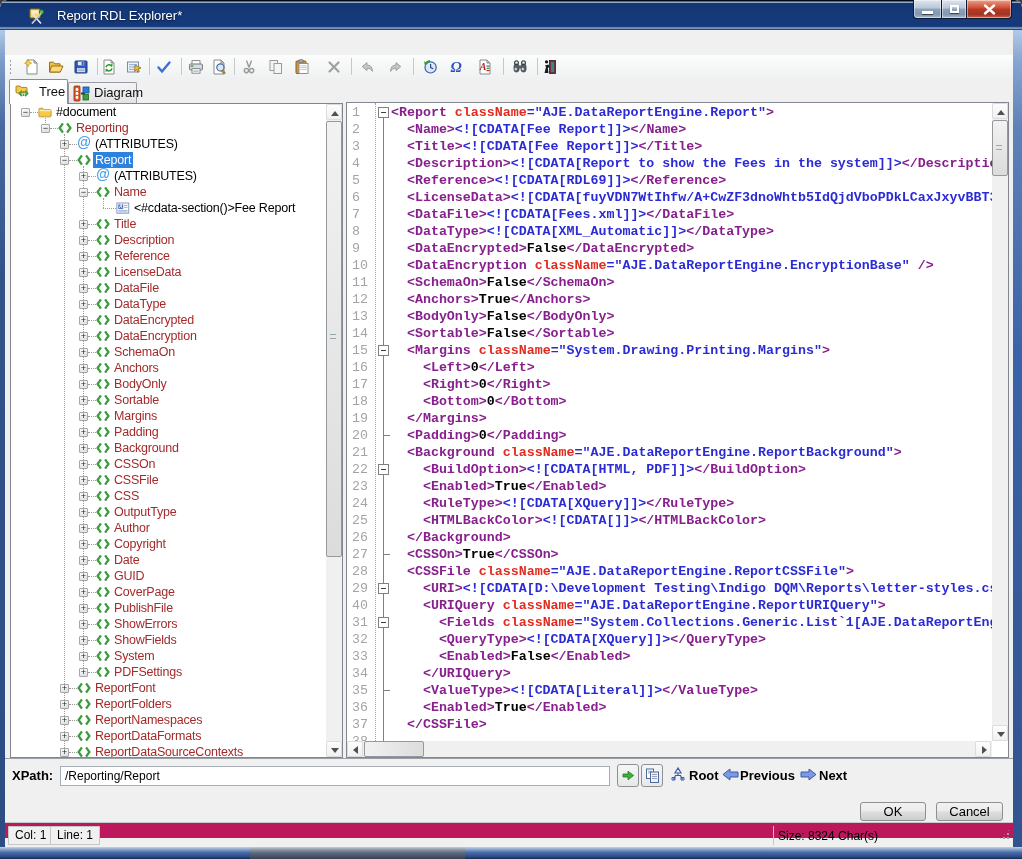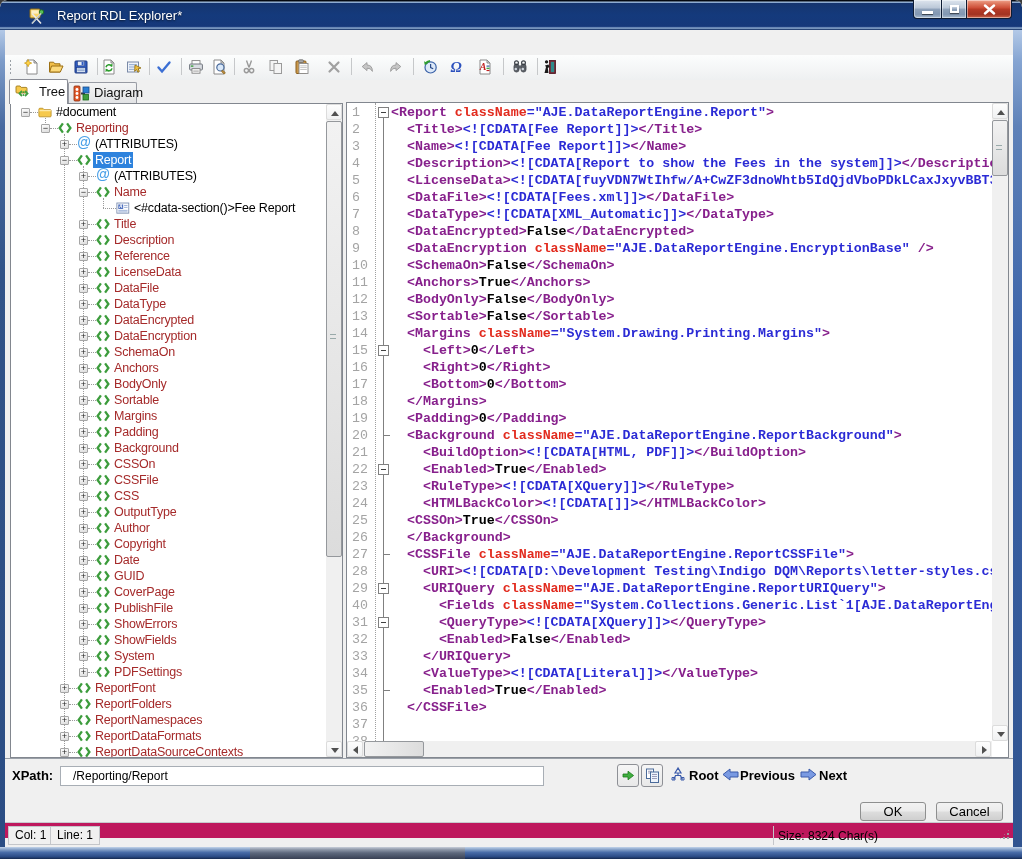--- a/index.html
+++ b/index.html
@@ -61,21 +61,21 @@
 .fb{position:absolute;left:2px;width:11px;height:11px;background:#fff;border:1px solid #808080}
 .fb:after{content:"";position:absolute;left:2px;top:4px;width:5px;height:1px;background:#404040}
 .ft{position:absolute;left:7px;width:7px;height:1px;background:#808080}
 #code{position:absolute;left:44px;top:1px;width:620px;font-family:"Liberation Mono",monospace;font-size:13.3px;font-weight:bold}
 .cl{height:17px;line-height:17px;white-space:pre}
 s{text-decoration:none}
 .P{color:#87208c}.A{color:#e22b1e}.V{color:#2b2bd5}.C{color:#2b2bd5}.B{color:#000}
 
 #xrow{position:absolute;left:5px;top:758px;width:1008px;height:64px;background:#f0f0f0;border-top:1px solid #9aa0a8}
 #xlabel{position:absolute;left:7px;top:9px;font-size:13px;font-weight:bold;color:#000}
-#xinput{position:absolute;left:55px;top:7px;width:484px;height:20px;background:#fff;border:1px solid #a8aeb5;font-size:12px;line-height:18px;padding-left:12px;color:#000;font-family:"Liberation Sans",sans-serif;outline:none}
+#xinput{position:absolute;left:55px;top:7px;width:550px;height:20px;background:#fff;border:1px solid #a8aeb5;font-size:12px;line-height:18px;padding-left:4px;color:#000;font-family:"Liberation Sans",sans-serif;outline:none}
 .xbtn{position:absolute;top:5px;width:22px;height:23px;background:linear-gradient(#f6f6f6,#e8e8e8);border:1px solid #8e9096;border-radius:3px}
 #xgo{left:612px}#xcopy{left:636px}
 .xico{position:absolute;left:3px;top:3px}
 .xnav{position:absolute;top:9px;font-size:13px;font-weight:bold;color:#000}
 
 .btn{position:absolute;top:802px;height:19px;background:linear-gradient(#f2f2f2 0%,#ebebeb 48%,#dddddd 52%,#cfcfcf 100%);border:1px solid #8e8f8f;border-radius:3px;font-size:13px;text-align:center;line-height:17px;color:#000;z-index:5}
 
 #sbar{position:absolute;left:5px;top:822px;width:1008px;height:16px;background:#be185d;border-top:1px solid #c8cace}
 .spanel{position:absolute;top:3px;height:19px;border:1px solid #c4c6ca;background:#f0f0f0;font-size:12px;line-height:17px;padding:0 6px;color:#000}
 #grip2{position:absolute;left:993px;top:5px;width:13px;height:13px;background-image:radial-gradient(circle at 2px 2px,#9aa0a6 30%,transparent 36%);background-size:4px 4px;clip-path:polygon(100% 0,100% 100%,0 100%)}
@@ -794,45 +794,46 @@
 <i class="fb" style="top:241px"></i>
 <i class="fb" style="top:360px"></i>
 <i class="fb" style="top:479px"></i>
 <i class="fb" style="top:513px"></i>
 <i class="ft" style="top:331px"></i>
 <i class="ft" style="top:450px"></i>
 <i class="ft" style="top:586px"></i>
       </div>
 <div id="code">
         <div class="cl"><s class="P">&lt;Report</s><s class="B"> </s><s class="A">className</s><s class="V">="AJE.DataReportEngine.Report"</s><s class="P">&gt;</s></div>
+<div class="cl"><s class="B">  </s><s class="P">&lt;Name&gt;</s><s class="C">&lt;![CDATA[Fee Report]]&gt;</s><s class="P">&lt;/Name&gt;</s></div>
 <div class="cl"><s class="B">  </s><s class="P">&lt;Title&gt;</s><s class="C">&lt;![CDATA[Fee Report]]&gt;</s><s class="P">&lt;/Title&gt;</s></div>
-<div class="cl"><s class="B">  </s><s class="P">&lt;Name&gt;</s><s class="C">&lt;![CDATA[Fee Report]]&gt;</s><s class="P">&lt;/Name&gt;</s></div>
 <div class="cl"><s class="B">  </s><s class="P">&lt;Description&gt;</s><s class="C">&lt;![CDATA[Report to show the Fees in the system]]&gt;</s><s class="P">&lt;/Description&gt;</s></div>
+<div class="cl"><s class="B">  </s><s class="P">&lt;Reference&gt;</s><s class="C">&lt;![CDATA[RDL69]]&gt;</s><s class="P">&lt;/Reference&gt;</s></div>
 <div class="cl"><s class="B">  </s><s class="P">&lt;LicenseData&gt;</s><s class="C">&lt;![CDATA[fuyVDN7WtIhfw/A+CwZF3dnoWhtb5IdQjdVboPDkLCaxJxyvBBT3KxPdQ2w==]]&gt;</s></div>
 <div class="cl"><s class="B">  </s><s class="P">&lt;DataFile&gt;</s><s class="C">&lt;![CDATA[Fees.xml]]&gt;</s><s class="P">&lt;/DataFile&gt;</s></div>
 <div class="cl"><s class="B">  </s><s class="P">&lt;DataType&gt;</s><s class="C">&lt;![CDATA[XML_Automatic]]&gt;</s><s class="P">&lt;/DataType&gt;</s></div>
 <div class="cl"><s class="B">  </s><s class="P">&lt;DataEncrypted&gt;</s><s class="B">False</s><s class="P">&lt;/DataEncrypted&gt;</s></div>
 <div class="cl"><s class="B">  </s><s class="P">&lt;DataEncryption</s><s class="B"> </s><s class="A">className</s><s class="V">="AJE.DataReportEngine.EncryptionBase"</s><s class="P"> /&gt;</s></div>
 <div class="cl"><s class="B">  </s><s class="P">&lt;SchemaOn&gt;</s><s class="B">False</s><s class="P">&lt;/SchemaOn&gt;</s></div>
 <div class="cl"><s class="B">  </s><s class="P">&lt;Anchors&gt;</s><s class="B">True</s><s class="P">&lt;/Anchors&gt;</s></div>
 <div class="cl"><s class="B">  </s><s class="P">&lt;BodyOnly&gt;</s><s class="B">False</s><s class="P">&lt;/BodyOnly&gt;</s></div>
 <div class="cl"><s class="B">  </s><s class="P">&lt;Sortable&gt;</s><s class="B">False</s><s class="P">&lt;/Sortable&gt;</s></div>
 <div class="cl"><s class="B">  </s><s class="P">&lt;Margins</s><s class="B"> </s><s class="A">className</s><s class="V">="System.Drawing.Printing.Margins"</s><s class="P">&gt;</s></div>
 <div class="cl"><s class="B">    </s><s class="P">&lt;Left&gt;</s><s class="B">0</s><s class="P">&lt;/Left&gt;</s></div>
 <div class="cl"><s class="B">    </s><s class="P">&lt;Right&gt;</s><s class="B">0</s><s class="P">&lt;/Right&gt;</s></div>
 <div class="cl"><s class="B">    </s><s class="P">&lt;Bottom&gt;</s><s class="B">0</s><s class="P">&lt;/Bottom&gt;</s></div>
 <div class="cl"><s class="B">  </s><s class="P">&lt;/Margins&gt;</s></div>
 <div class="cl"><s class="B">  </s><s class="P">&lt;Padding&gt;</s><s class="B">0</s><s class="P">&lt;/Padding&gt;</s></div>
 <div class="cl"><s class="B">  </s><s class="P">&lt;Background</s><s class="B"> </s><s class="A">className</s><s class="V">="AJE.DataReportEngine.ReportBackground"</s><s class="P">&gt;</s></div>
 <div class="cl"><s class="B">    </s><s class="P">&lt;BuildOption&gt;</s><s class="C">&lt;![CDATA[HTML, PDF]]&gt;</s><s class="P">&lt;/BuildOption&gt;</s></div>
 <div class="cl"><s class="B">    </s><s class="P">&lt;Enabled&gt;</s><s class="B">True</s><s class="P">&lt;/Enabled&gt;</s></div>
 <div class="cl"><s class="B">    </s><s class="P">&lt;RuleType&gt;</s><s class="C">&lt;![CDATA[XQuery]]&gt;</s><s class="P">&lt;/RuleType&gt;</s></div>
 <div class="cl"><s class="B">    </s><s class="P">&lt;HTMLBackColor&gt;</s><s class="C">&lt;![CDATA[]]&gt;</s><s class="P">&lt;/HTMLBackColor&gt;</s></div>
+<div class="cl"><s class="B">  </s><s class="P">&lt;/Background&gt;</s></div>
 <div class="cl"><s class="B">  </s><s class="P">&lt;CSSOn&gt;</s><s class="B">True</s><s class="P">&lt;/CSSOn&gt;</s></div>
-<div class="cl"><s class="B">  </s><s class="P">&lt;/Background&gt;</s></div>
 <div class="cl"><s class="B">  </s><s class="P">&lt;CSSFile</s><s class="B"> </s><s class="A">className</s><s class="V">="AJE.DataReportEngine.ReportCSSFile"</s><s class="P">&gt;</s></div>
 <div class="cl"><s class="B">    </s><s class="P">&lt;URI&gt;</s><s class="C">&lt;![CDATA[D:\Development Testing\Indigo DQM\Reports\letter-styles.css]]&gt;</s></div>
 <div class="cl"><s class="B">    </s><s class="P">&lt;URIQuery</s><s class="B"> </s><s class="A">className</s><s class="V">="AJE.DataReportEngine.ReportURIQuery"</s><s class="P">&gt;</s></div>
 <div class="cl"><s class="B">      </s><s class="P">&lt;Fields</s><s class="B"> </s><s class="A">className</s><s class="V">="System.Collections.Generic.List`1[AJE.DataReportEngine.Field]"</s></div>
 <div class="cl"><s class="B">      </s><s class="P">&lt;QueryType&gt;</s><s class="C">&lt;![CDATA[XQuery]]&gt;</s><s class="P">&lt;/QueryType&gt;</s></div>
 <div class="cl"><s class="B">      </s><s class="P">&lt;Enabled&gt;</s><s class="B">False</s><s class="P">&lt;/Enabled&gt;</s></div>
 <div class="cl"><s class="B">    </s><s class="P">&lt;/URIQuery&gt;</s></div>
 <div class="cl"><s class="B">    </s><s class="P">&lt;ValueType&gt;</s><s class="C">&lt;![CDATA[Literal]]&gt;</s><s class="P">&lt;/ValueType&gt;</s></div>
 <div class="cl"><s class="B">    </s><s class="P">&lt;Enabled&gt;</s><s class="B">True</s><s class="P">&lt;/Enabled&gt;</s></div>
 <div class="cl"><s class="B">  </s><s class="P">&lt;/CSSFile&gt;</s></div>

